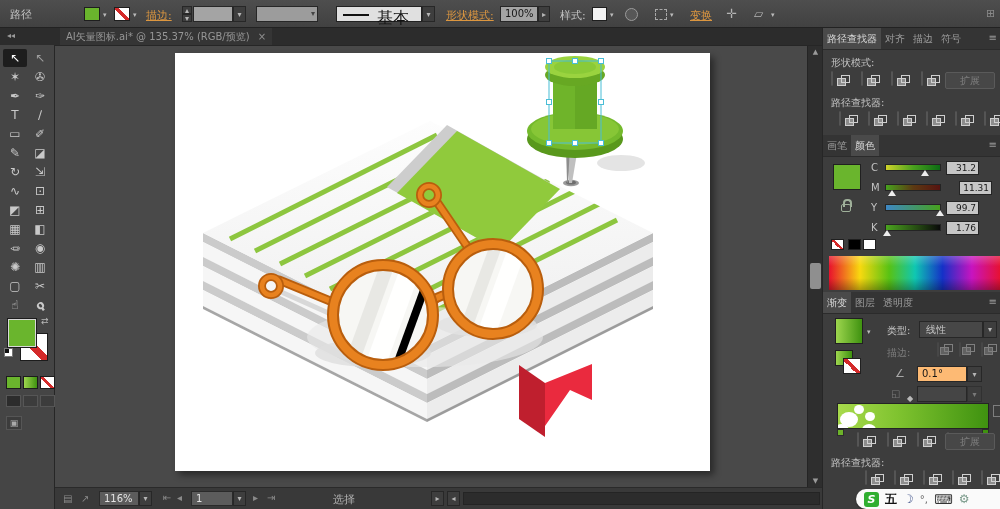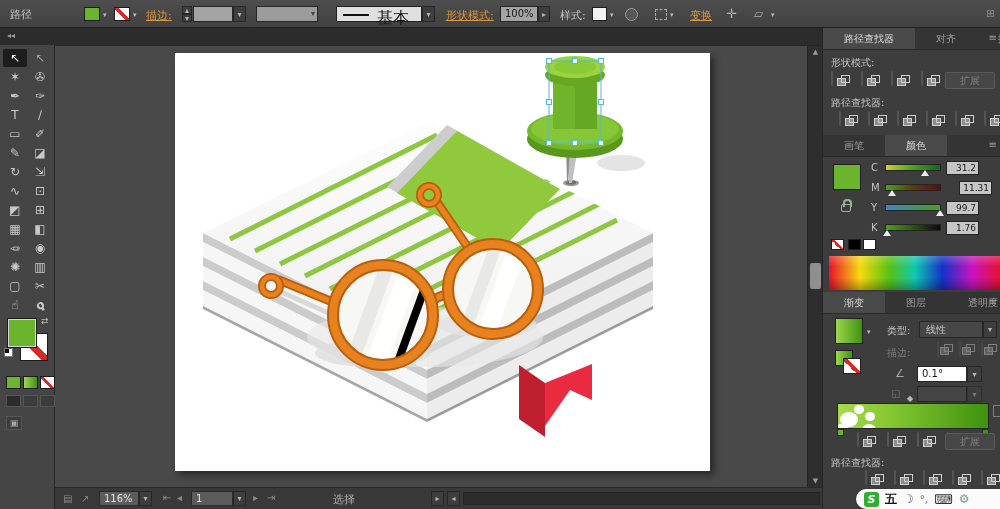--- a/index.html
+++ b/index.html
@@ -31,21 +31,21 @@
 .artboard{left:120px;top:7px;width:535px;height:418px;background:#fff;box-shadow:4px 4px 7px rgba(0,0,0,.45)}
 .vscroll{right:0;top:0;width:15px;height:442px;background:#2e2e2e;border-left:1px solid #242424}
 .vthumb{left:2px;top:217px;width:11px;height:26px;background:#8f8f8f;border-radius:2px}
 .sb-arrow{width:15px;height:13px;text-align:center;font-size:7px;color:#9a9a9a;line-height:13px;cursor:pointer}
 .statusbar{left:0;bottom:0;width:767px;height:22px;background:#393939;border-top:1px solid #2a2a2a}
 .statusbar .box{background:#5c5c5c;color:#e4e4e4;border-color:#2a2a2a}
 .dimico{color:#8a8a8a;font-size:10px;cursor:pointer}
 
 .dock{left:822px;top:28px;width:178px;height:481px;background:#3d3d3d;border-left:1px solid #262626}
 .ptabs{left:0;width:178px;height:22px;background:#343434;border-bottom:1px solid #2b2b2b;white-space:nowrap;overflow:hidden}
-.ptab{display:inline-block;height:22px;line-height:22px;padding:0 21px;font-size:10px;color:#9c9c9c;cursor:pointer}
+.ptab{display:inline-block;height:22px;line-height:22px;padding:0 4px;font-size:10px;color:#9c9c9c;cursor:pointer}
 .ptab.act{background:#4a4a4a;color:#dadada}
 .pmenu{position:absolute;right:4px;top:4px;color:#9a9a9a;font-size:10px;cursor:pointer}
 .slabel{font-size:10px;color:#c2c2c2}
 .pfbtn{width:24px;height:18px;background:#434343;border:1px solid #555;border-radius:2px;cursor:pointer;position:relative}
 .pf{position:absolute;left:5px;top:3px;width:13px;height:11px}
 .pf:before{content:"";position:absolute;left:0;top:3px;width:7px;height:6px;border:1px solid #cfcfcf;background:#8d8d8d}
 .pf:after{content:"";position:absolute;left:4px;top:0;width:7px;height:6px;border:1px solid #cfcfcf}
 .expand{height:17px;background:#474747;border:1px solid #5a5a5a;border-radius:2px;color:#7e7e7e;font-size:10px;text-align:center;line-height:15px;cursor:pointer}
 .track{height:7px;border:1px solid #242424;position:absolute}
 .thumb{position:absolute;top:5px;width:0;height:0;border-left:4px solid transparent;border-right:4px solid transparent;border-bottom:6px solid #ededed}
@@ -98,20 +98,21 @@
     <span class="b caret" style="left:670px;top:11px">▾</span>
     <span class="b or" style="left:690px;top:8px">变换</span>
     <span class="b" style="left:726px;top:6px;color:#b4b4b4;font-size:13px">✛</span>
     <span class="b" style="left:754px;top:7px;color:#b4b4b4;font-size:12px">▱</span>
     <span class="b caret" style="left:771px;top:11px">▾</span>
     <span class="b" style="left:986px;top:7px;color:#8a8a8a;font-size:11px">⊞</span>
   </div>
 
   <div class="b tabstrip">
     <span class="b" style="left:7px;top:3px;color:#9a9a9a;font-size:8px">◂◂</span>
+    <span class="b doctab" style="left:60px;width:212px;background:#353535;color:#969696"><span>AI矢量图标.ai* @ 135.37% (RGB/预览)</span><span class="x">×</span></span>
   </div>
 
   <div class="b toolbar">
     <div class="b tools">
       <span class="tool active">↖</span>
       <span class="tool" style="color:#9e9e9e">↖</span>
       <span class="tool">✶</span>
       <span class="tool">✇</span>
       <span class="tool">✒</span>
       <span class="tool">✑</span>
@@ -378,21 +379,21 @@
     <span class="b slabel" style="left:64px;top:296px">类型:</span>
     <span class="b" style="left:96px;top:293px;width:64px;height:17px;background:#474747;border:1px solid #272727;color:#c6c6c6;font-size:10px;line-height:15px;padding-left:6px">线性</span>
     <span class="b dd" style="left:160px;top:293px;width:14px;height:17px;line-height:16px">▾</span>
     <span class="b" style="left:12px;top:322px;width:18px;height:16px;background:linear-gradient(90deg,#9ed64e,#3f9210);border:1px solid #202020"></span>
     <span class="b none-sw" style="left:20px;top:330px;width:18px;height:16px;border:1px solid #202020"></span>
     <span class="b slabel" style="left:64px;top:318px;color:#7c7c7c">描边:</span>
     <span class="b pfbtn" style="left:94px;top:315px;width:18px;height:15px;opacity:.45"><i class="pf" style="left:2px;top:1px"></i></span>
     <span class="b pfbtn" style="left:114px;top:315px;width:18px;height:15px;opacity:.45"><i class="pf" style="left:2px;top:1px"></i></span>
     <span class="b pfbtn" style="left:134px;top:315px;width:18px;height:15px;opacity:.45"><i class="pf" style="left:2px;top:1px"></i></span>
     <span class="b" style="left:72px;top:339px;color:#a8a8a8;font-size:11px">∠</span>
-    <span class="b box" style="left:94px;top:338px;width:50px;height:16px;background:#ffffff">0.1°</span>
+    <span class="b box" style="left:94px;top:338px;width:50px;height:16px;background:#fdba74">0.1°</span>
     <span class="b dd" style="left:144px;top:338px;width:15px;height:16px;line-height:15px">▾</span>
     <span class="b" style="left:68px;top:360px;color:#777;font-size:10px">◱</span>
     <span class="b" style="left:94px;top:358px;width:50px;height:16px;background:#454545;border:1px solid #272727"></span>
     <span class="b dd" style="left:144px;top:358px;width:15px;height:16px;line-height:15px;opacity:.5">▾</span>
     <span class="b" style="left:84px;top:366px;color:#b9b9b9;font-size:8px">◆</span>
     <div class="b gradbar" style="left:14px;top:375px;width:152px;height:26px;border:1px solid #242424;overflow:hidden">
       <span class="paw" style="left:2px;top:8px;width:18px;height:15px"></span>
       <span class="paw" style="left:-4px;top:20px;width:15px;height:13px"></span>
       <span class="paw" style="left:16px;top:1px;width:10px;height:9px"></span>
       <span class="paw" style="left:27px;top:8px;width:10px;height:9px"></span>

